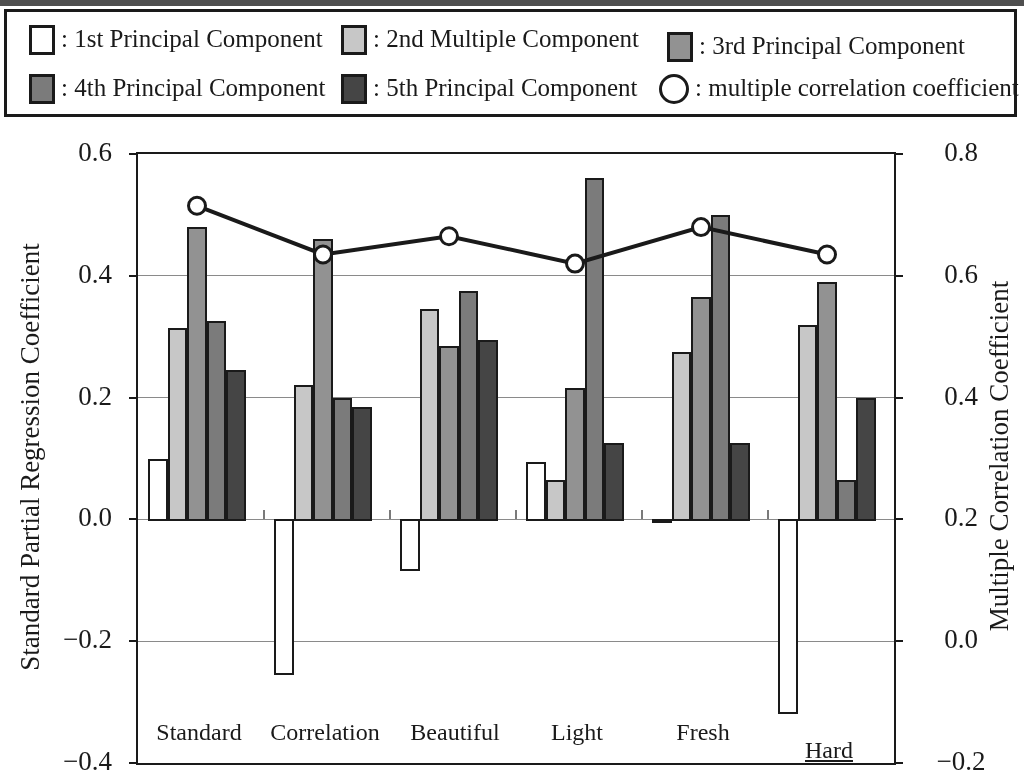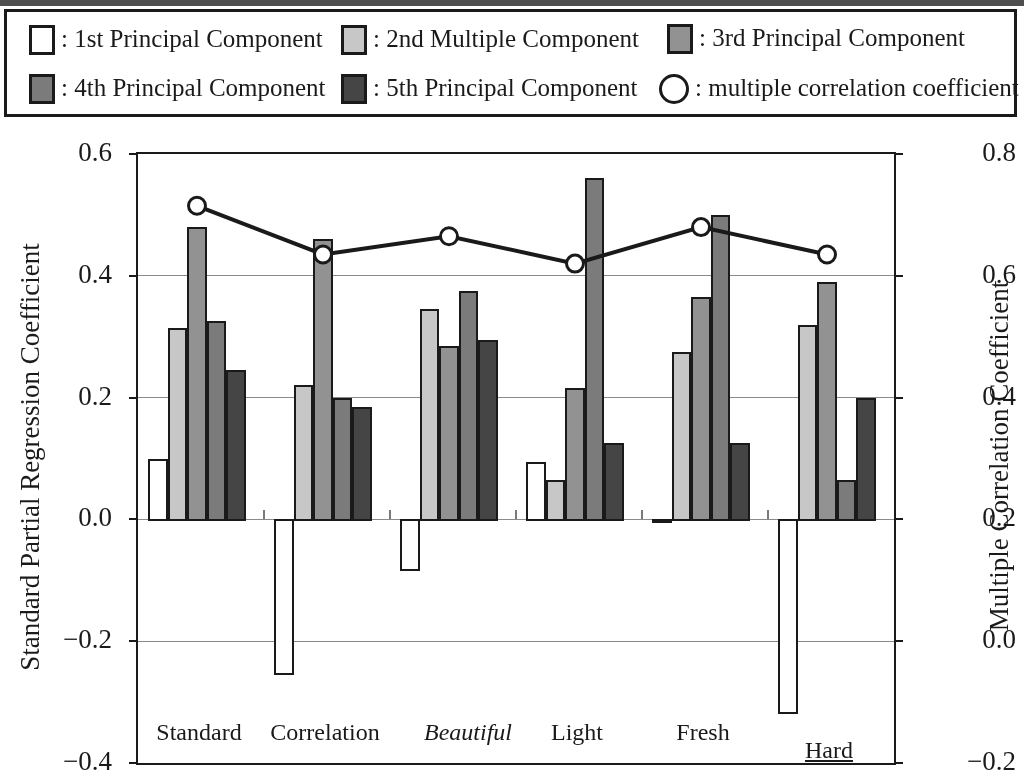--- a/index.html
+++ b/index.html
@@ -15,42 +15,42 @@
   .marker-circle{width:30px;height:30px;border:3px solid #1a1a1a;border-radius:50%;background:#fff;box-sizing:border-box;margin-right:6px;flex:0 0 auto;}
   
   .plot{position:absolute;left:136px;top:152px;width:756px;height:609px;border:2px solid #1a1a1a;background:#fff;}
   .gridline{position:absolute;left:0;width:756px;height:1px;background:#8a8a8a;}
   .bar{position:absolute;border:2px solid #1a1a1a;box-sizing:border-box;}
   .btick{position:absolute;width:2px;background:#7a7a7a;}
   .linelayer{position:absolute;left:138px;top:154px;width:756px;height:609px;pointer-events:none;}
   
   .ytick{position:absolute;font-size:27px;line-height:30px;}
   .ytick.left{left:8px;width:104px;text-align:right;}
-  .ytick.right{left:906px;width:110px;text-align:right;}
+  .ytick.right{left:906px;width:110px;text-align:center;}
   .cat-label{position:absolute;font-size:24px;line-height:26px;text-align:center;width:126px;}
   .axis-title{position:absolute;left:0;top:0;font-size:27px;white-space:nowrap;}
   .axis-title.left-t{transform:translate(30px,457px) translate(-50%,-50%) rotate(-90deg);}
   .axis-title.right-t{transform:translate(999px,456px) translate(-50%,-50%) rotate(-90deg);}
 </style>
 </head>
 <body>
 
 <div class="stage">
   <div class="top-strip"></div>
 
   <div class="legend" id="legend">
       <div class="legend-item" style="left: 22px; top: 13px;">
         <div class="swatch" style="background: rgb(255, 255, 255);"></div>
         <div class="">: 1st Principal Component</div>
       </div>
       <div class="legend-item" style="left: 334px; top: 13px;">
         <div class="swatch" style="background: rgb(199, 199, 199);"></div>
         <div class="">: 2nd Multiple Component</div>
       </div>
-      <div class="legend-item" style="left: 652px; top: 12px; padding-left: 8px;">
+      <div class="legend-item" style="left: 652px; top: 20px; padding-left: 8px;">
         <div class="swatch" style="background: rgb(146, 146, 146);"></div>
         <div class="">: 3rd Principal Component</div>
       </div>
       <div class="legend-item" style="left: 22px; top: 62px;">
         <div class="swatch" style="background: rgb(123, 123, 123);"></div>
         <div class="">: 4th Principal Component</div>
       </div>
       <div class="legend-item" style="left: 334px; top: 62px;">
         <div class="swatch" style="background: rgb(69, 69, 69);"></div>
         <div class="">: 5th Principal Component</div>
@@ -136,21 +136,21 @@
       <div class="ytick right" style="top: 137px;">0.8</div>
       <div class="ytick right" style="top: 258.8px;">0.6</div>
       <div class="ytick right" style="top: 380.6px;">0.4</div>
       <div class="ytick right" style="top: 502.4px;">0.2</div>
       <div class="ytick right" style="top: 624.2px;">0.0</div>
       <div class="ytick right" style="top: 746px;">−0.2</div>
     </div>
   <div id="cat-labels">
       <div class="cat-label" style="left: 136px; top: 719px;">Standard</div>
       <div class="cat-label" style="left: 262px; top: 719px;">Correlation</div>
-      <div class="cat-label" style="left: 405px; top: 719px; font-style: italic;">Beautiful</div>
+      <div class="cat-label" style="left: 392px; top: 719px;">Beautiful</div>
       <div class="cat-label" style="left: 514px; top: 719px;">Light</div>
       <div class="cat-label" style="left: 640px; top: 719px;">Fresh</div>
       <div class="cat-label" style="left: 766px; top: 737px; text-decoration: underline;">Hard</div>
     </div>
 
   <div class="axis-title left-t">Standard Partial Regression Coefficient</div>
   <div class="axis-title right-t">Multiple Correlation Coefficient</div>
 </div>
 
 </body></html>

